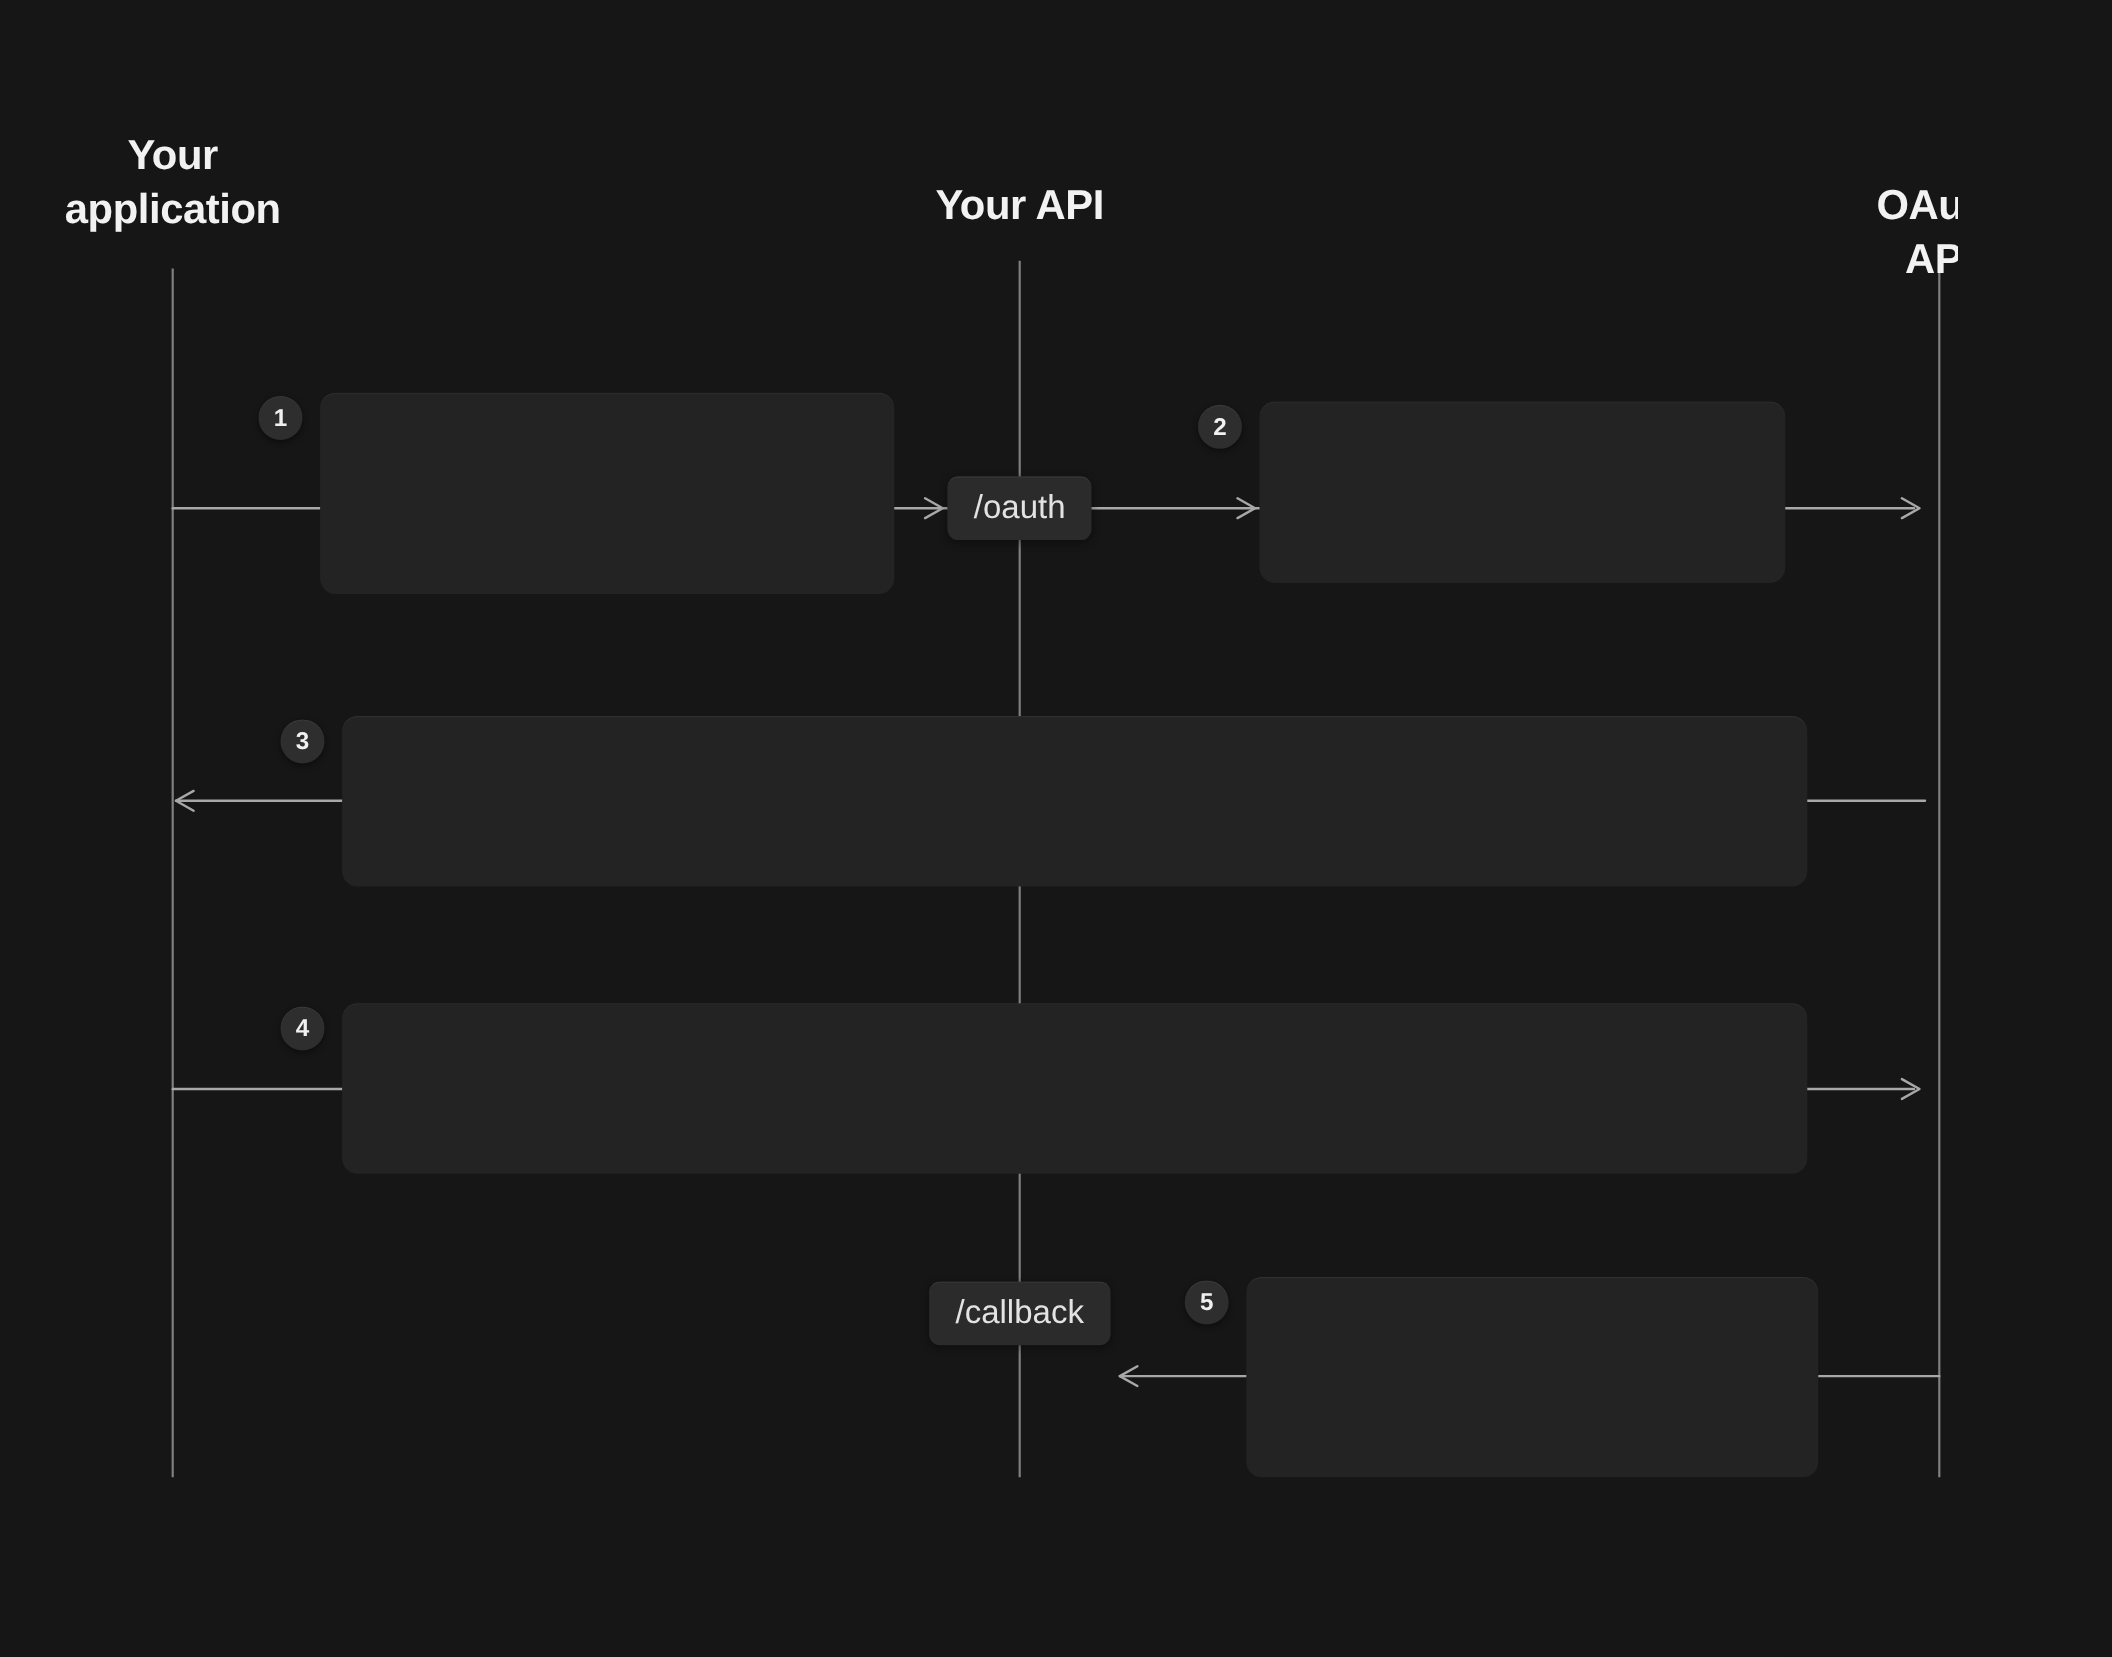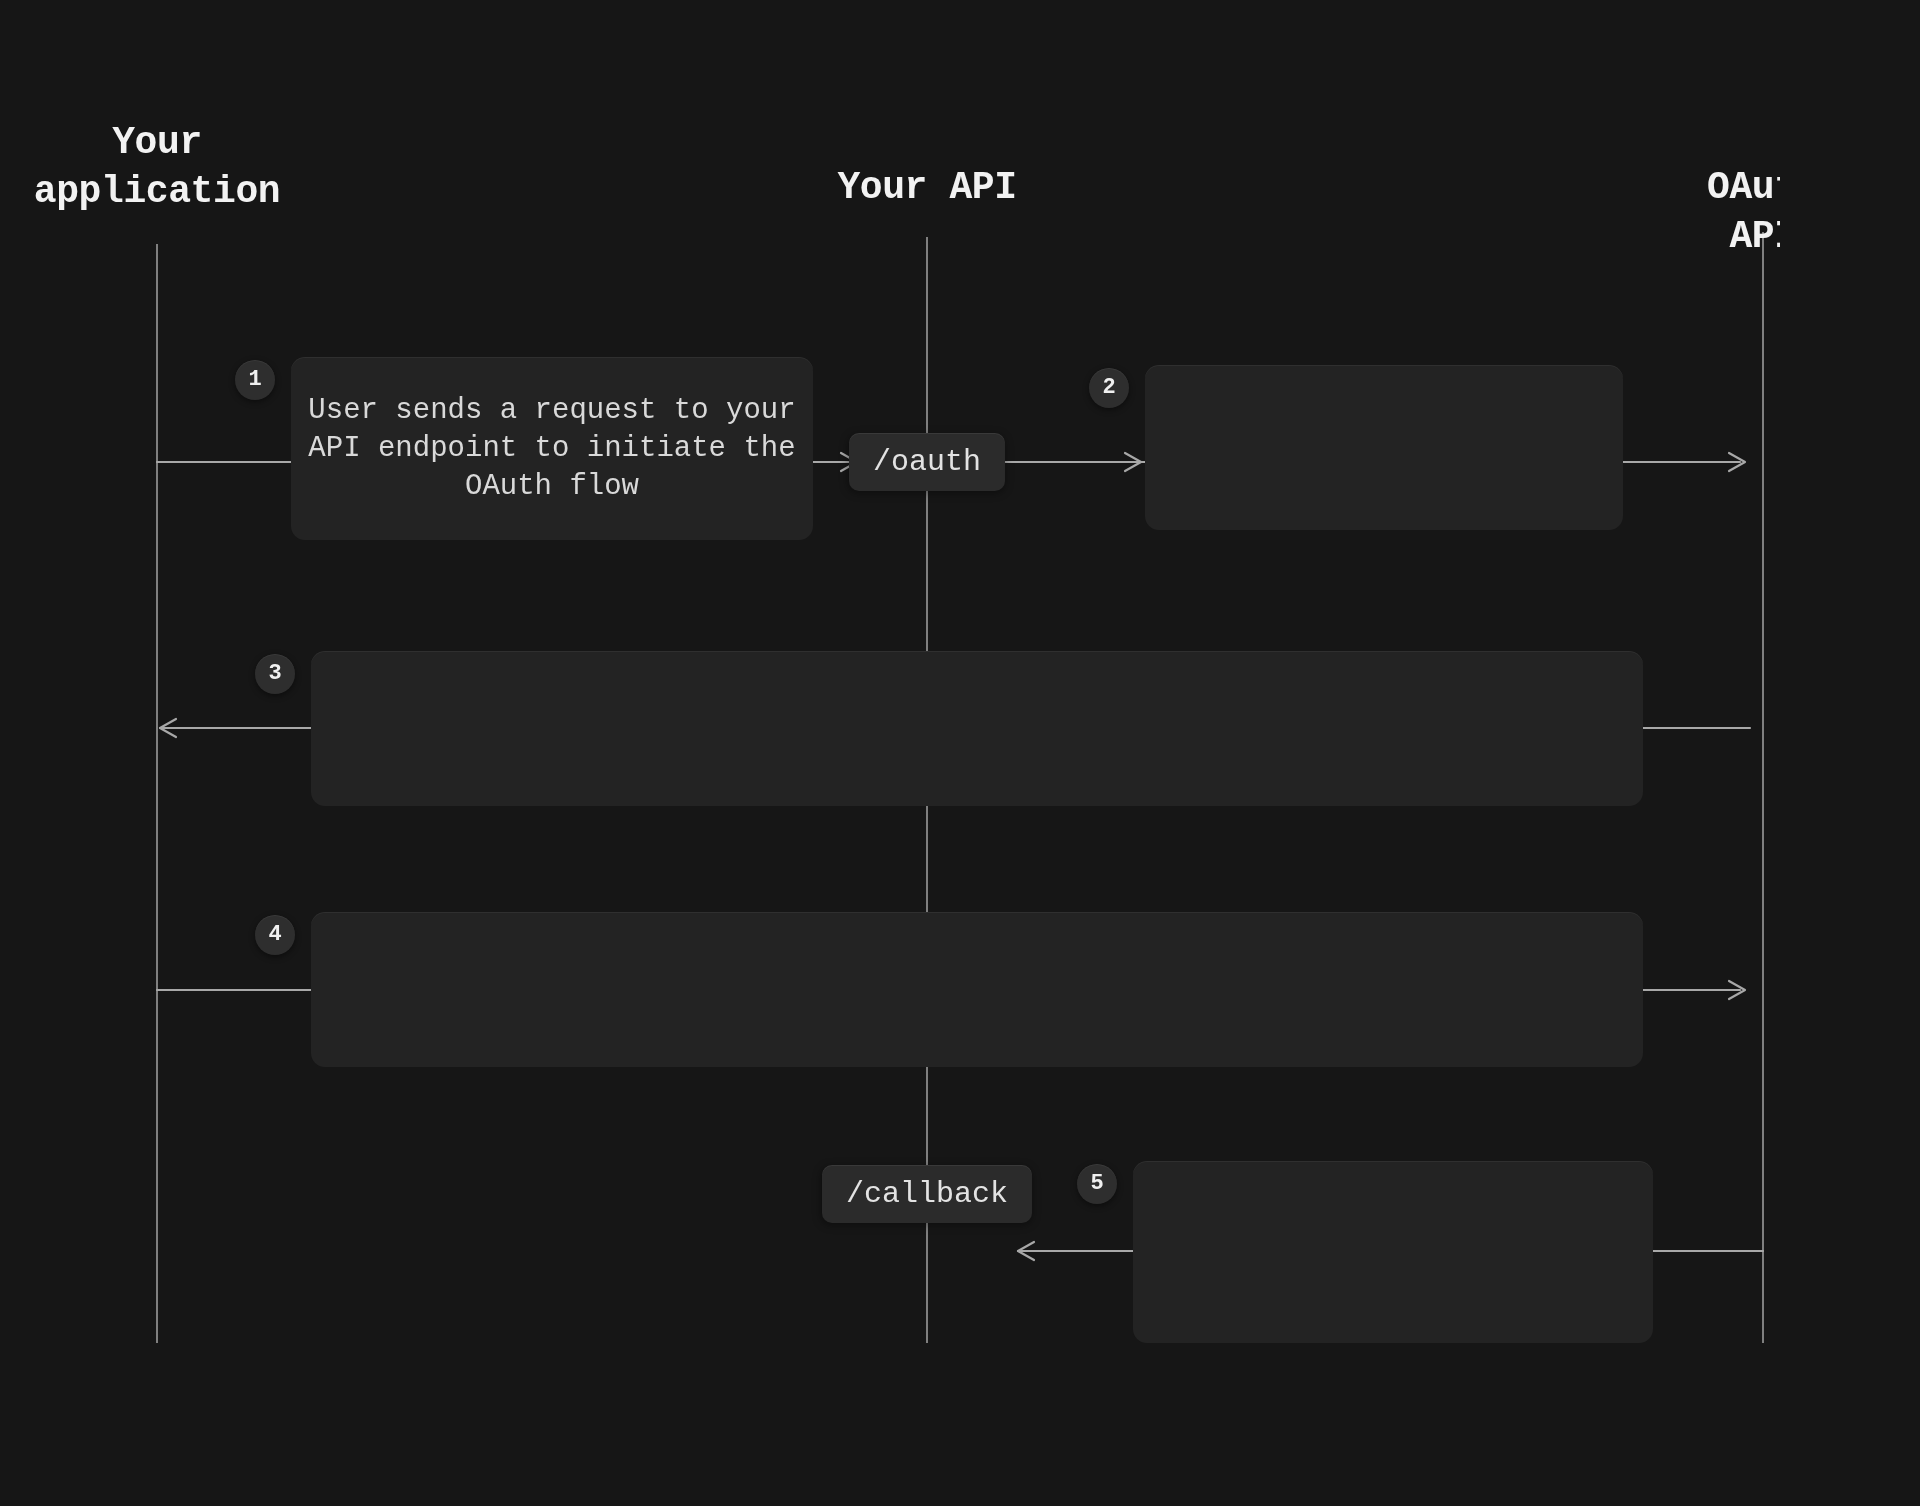--- a/index.html
+++ b/index.html
@@ -3,21 +3,21 @@
 <meta charset="utf-8">
 <style>
   :root{
     --bg:#161616; --box:#232323; --pill:#2b2b2b; --badge:#2e2e2e;
     --line:#8c8c8c; --arrow:#a8a8a8; --text:#d9d9d9; --heading:#f2f2f2;
   }
   html,body{margin:0;padding:0;background:var(--bg);}
   .canvas{
     position:relative; width:1780px; height:1506px; overflow:hidden;
     background:var(--bg);
-    font-family:Liberation Mono, monospace;
+    font-family:Liberation Sans, sans-serif;
   }
   .wires{position:absolute;left:0;top:0;width:1920px;height:1506px;}
   .lane-header{
     position:absolute; transform:translateX(-50%);
     color:var(--heading); font-size:38px; font-weight:700;
     line-height:49px; text-align:center; white-space:pre-line;
     letter-spacing:-0.4px;
   }
   .step-box{
     position:absolute; background:var(--box); border-radius:14px;
@@ -74,23 +74,20 @@
 
   <div class="lane-header" style="left:157px; top:118px;">Your
 application</div>
   <div class="lane-header" style="left:927px; top:163px;">Your API</div>
   <div class="lane-header" style="left:1763px; top:163px;">OAuth API</div>
 
   <div class="step-box" style="left:291px; top:357px; width:522px; height:183px;">
     <div class="badge">
       <span>1</span>
     </div>
-    <span>User sends a request to your
-API endpoint to initiate the
-OAuth flow</span>
   </div>
 
   <div class="step-box" style="left:1145px; top:365px; width:478px; height:165px;">
     <div class="badge">
       <span>2</span>
     </div>
   </div>
 
   <div class="step-box" style="left:311px; top:651px; width:1332px; height:155px;">
     <div class="badge">

